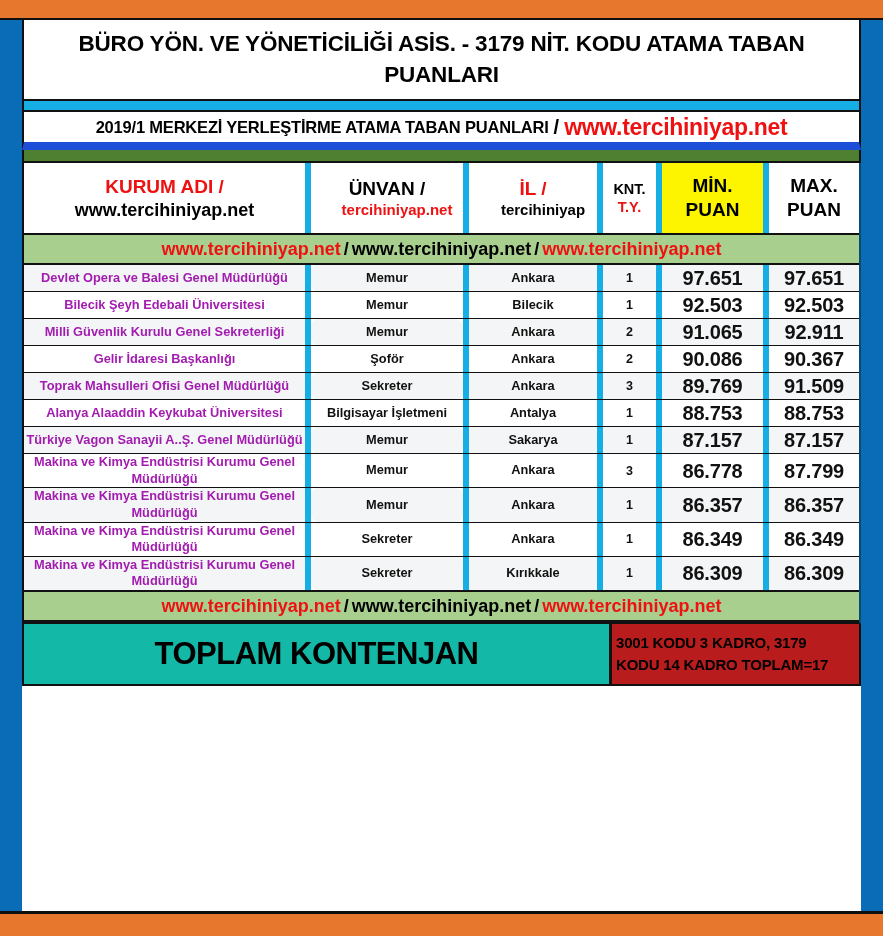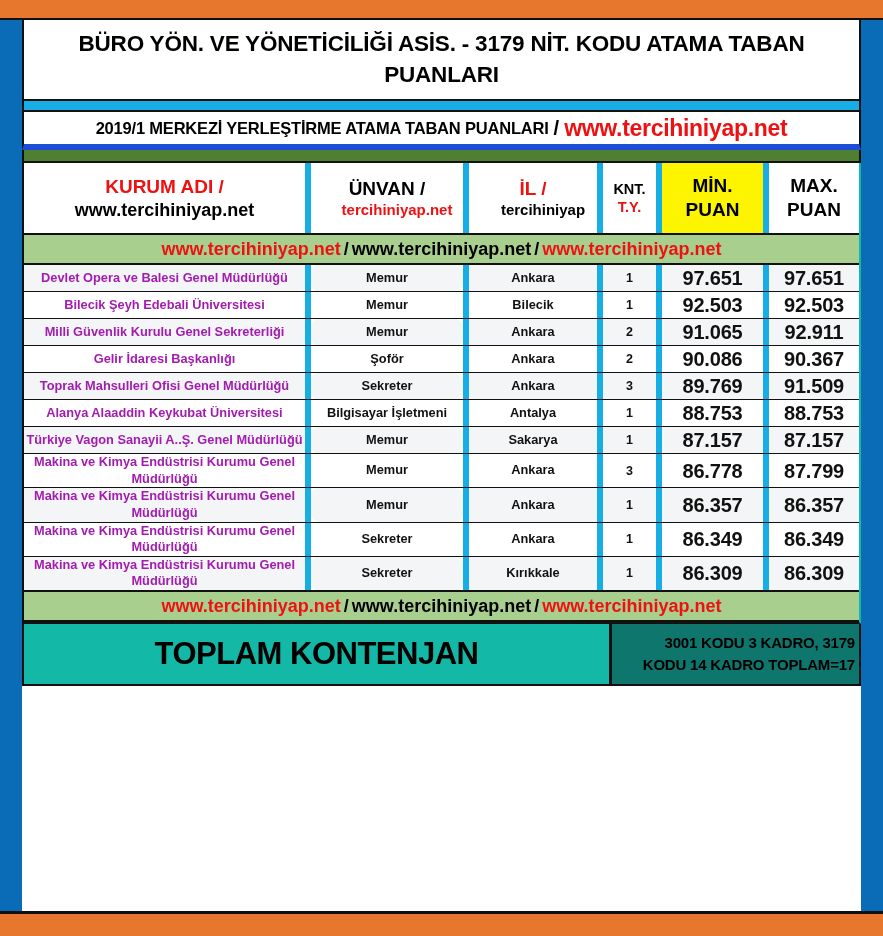--- a/index.html
+++ b/index.html
@@ -92,21 +92,21 @@
     border-left: 2px solid #111;
     border-right: 2px solid #111;
     border-bottom: 2px solid #111;
     box-sizing: border-box;
   }
 
   .subtitle-block {
     height: 38px;
     border-left: 2px solid #111;
     border-right: 2px solid #111;
-    border-bottom: 6px solid #1d4ed8;
+    border-bottom: 8px solid #1d4ed8;
     box-sizing: border-box;
     display: flex;
     align-items: center;
     justify-content: center;
     white-space: nowrap;
   }
   .subtitle-black {
     font-size: 16.5px;
     font-weight: bold;
     color: #000;
@@ -130,21 +130,21 @@
     background: #4f7f31;
     border-left: 2px solid #111;
     border-right: 2px solid #111;
     border-bottom: 2px solid #111;
     box-sizing: border-box;
   }
 
   
   .table-wrap {
     border-left: 2px solid #111;
-    border-right: 2px solid #14b8a6;
+    border-right: 2px solid #0c4a6e;
     border-bottom: 2px solid #111;
     box-sizing: border-box;
   }
   table.grid {
     width: 100%;
     border-collapse: collapse;
     table-layout: fixed;
   }
   table.grid td {
     padding: 0;
@@ -222,23 +222,23 @@
   .footer-left-text {
     font-size: 31px;
     font-weight: bold;
     color: #000;
     letter-spacing: -0.5px;
   }
   .footer-right {
     flex: 1 1 auto;
     display: flex;
     flex-direction: column;
-    align-items: flex-end;
+    align-items: flex-start;
     justify-content: center;
-    background: #0f766e;
+    background: #b91c1c;
     padding: 0 4px;
   }
   .footer-right-text {
     font-size: 15px;
     font-weight: bold;
     color: #000;
     line-height: 1.5;
     white-space: nowrap;
     letter-spacing: -0.2px;
   }

